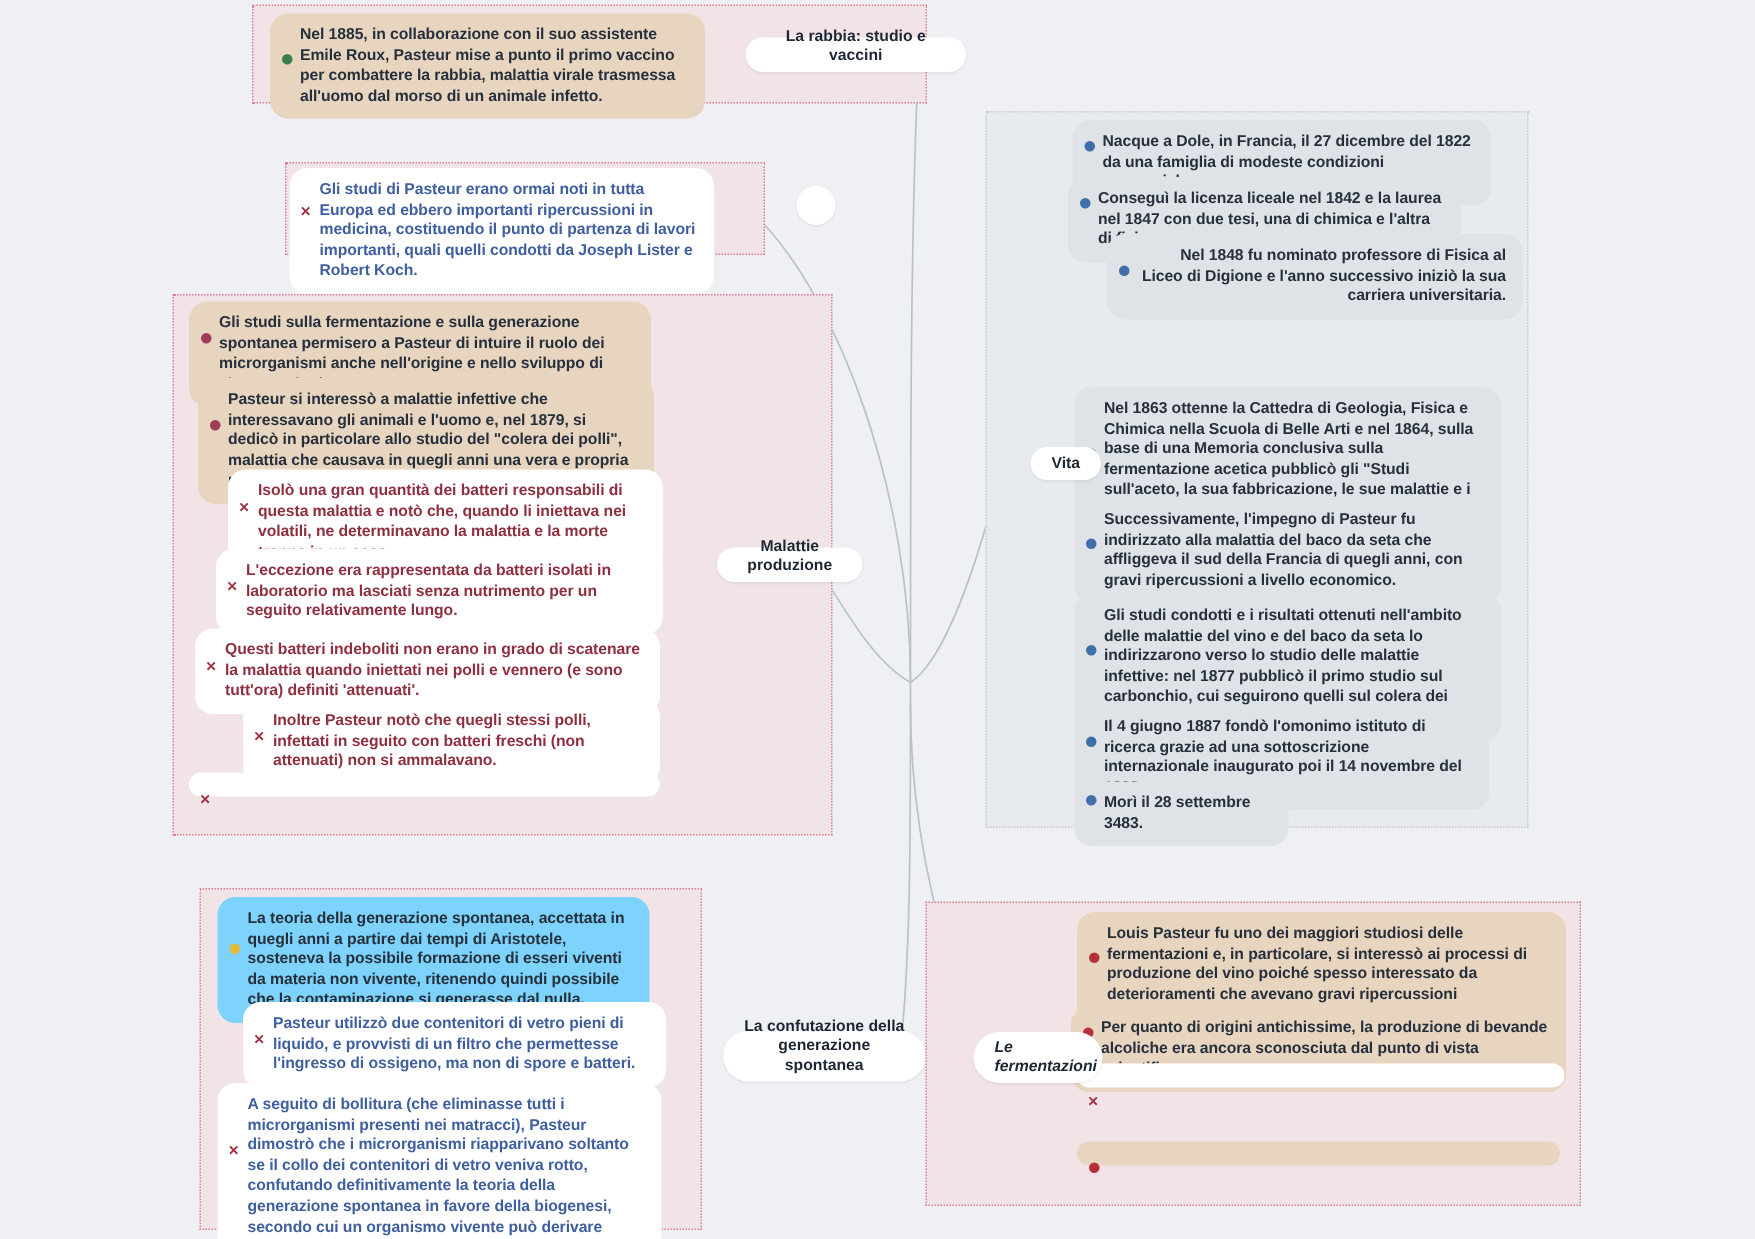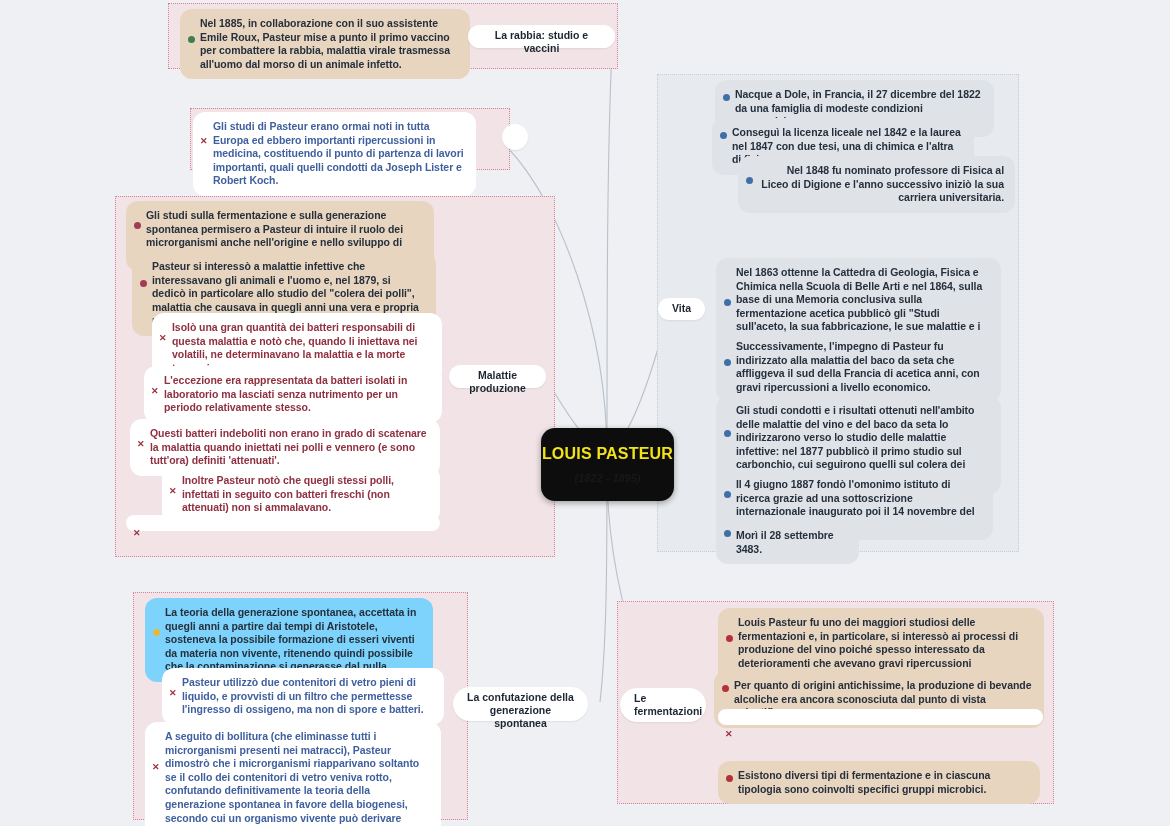--- a/index.html
+++ b/index.html
@@ -41,26 +41,27 @@
   .grey-b{background:#dfe3e8;color:#1c2633;}
   .cream{background:#7dd3fc;color:#26303c;}
   .txt-maroon{color:#8f3040;}
   .txt-blue{color:#3f5f9e;}
   .txt-dark{color:#26303c;}
 
   
   .branch{
     position:absolute;box-sizing:border-box;
     background:#ffffff;border-radius:20px;
-    display:flex;align-items:flex-start;justify-content:center;
+    display:flex;align-items:flex-end;justify-content:center;
     text-align:center;
     font-size:10.5px;line-height:13px;font-weight:bold;
     color:#1d2733;
     padding:4px 10px;
     box-shadow:0 1px 2px rgba(0,0,0,0.07);
+    margin-left:29px;
   }
   .branch.blank{border-radius:50%;}
 
   
   .central{
     position:absolute;
     background:#0d0d0d;
     border-radius:14px;
     display:flex;flex-direction:column;
     align-items:center;justify-content:center;
@@ -122,21 +123,21 @@
     <span>Pasteur si interessò a malattie infettive che interessavano gli animali e l'uomo e, nel 1879, si dedicò in particolare allo studio del "colera dei polli", malattia che causava in quegli anni una vera e propria moria di pollame.</span>
   </div>
 
   <div class="topic white txt-maroon" style="left:152px;top:313px;width:290px;">
     <span class="xmark" style="color:#9e3040;top:21px;">✕</span>
     <span>Isolò una gran quantità dei batteri responsabili di questa malattia e notò che, quando li iniettava nei volatili, ne determinavano la malattia e la morte tranne in un caso.</span>
   </div>
 
   <div class="topic white txt-maroon" style="left:144px;top:366px;width:298px;">
     <span class="xmark" style="color:#9e3040;top:21px;">✕</span>
-    <span>L'eccezione era rappresentata da batteri isolati in laboratorio ma lasciati senza nutrimento per un periodo relativamente stesso.</span>
+    <span>L'eccezione era rappresentata da batteri isolati in laboratorio ma lasciati senza nutrimento per un seguito relativamente lungo.</span>
   </div>
 
   <div class="topic white txt-maroon" style="left:130px;top:419px;width:310px;">
     <span class="xmark" style="color:#9e3040;top:21px;">✕</span>
     <span>Questi batteri indeboliti non erano in grado di scatenare la malattia quando iniettati nei polli e vennero (e sono tutt'ora) definiti 'attenuati'.</span>
   </div>
 
   <div class="topic white txt-maroon" style="left:162px;top:466px;width:278px;">
     <span class="xmark" style="color:#9e3040;top:21px;">✕</span>
     <span>Inoltre Pasteur notò che quegli stessi polli, infettati in seguito con batteri freschi (non attenuati) non si ammalavano.</span>
@@ -168,21 +169,21 @@
   </div>
 
 
   <div class="topic grey-b txt-dark" style="left:716px;top:258px;width:285px;">
     <span class="bullet" style="background:#3f6fa8;top:41px;"></span>
     <span>Nel 1863 ottenne la Cattedra di Geologia, Fisica e Chimica nella Scuola di Belle Arti e nel 1864, sulla base di una Memoria conclusiva sulla fermentazione acetica pubblicò gli "Studi sull'aceto, la sua fabbricazione, le sue malattie e i mezzi per prevenirle".</span>
   </div>
 
   <div class="topic grey-b txt-dark" style="left:716px;top:332px;width:285px;">
     <span class="bullet" style="background:#3f6fa8;top:27px;"></span>
-    <span>Successivamente, l'impegno di Pasteur fu indirizzato alla malattia del baco da seta che affliggeva il sud della Francia di acetica anni, con gravi ripercussioni a livello economico.</span>
+    <span>Successivamente, l'impegno di Pasteur fu indirizzato alla malattia del baco da seta che affliggeva il sud della Francia di quegli anni, con gravi ripercussioni a livello economico.</span>
   </div>
 
   <div class="topic grey-b txt-dark" style="left:716px;top:396px;width:285px;">
     <span class="bullet" style="background:#3f6fa8;top:34px;"></span>
     <span>Gli studi condotti e i risultati ottenuti nell'ambito delle malattie del vino e del baco da seta lo indirizzarono verso lo studio delle malattie infettive: nel 1877 pubblicò il primo studio sul carbonchio, cui seguirono quelli sul colera dei polli.</span>
   </div>
 
   <div class="topic grey-b txt-dark" style="left:716px;top:470px;width:277px;">
     <span class="bullet" style="background:#3f6fa8;top:21px;"></span>
     <span>Il 4 giugno 1887 fondò l'omonimo istituto di ricerca grazie ad una sottoscrizione internazionale inaugurato poi il 14 novembre del 1888.</span>
@@ -229,25 +230,20 @@
     <span class="bullet" style="background:#b5303a;top:14px;"></span>
     <span>Per quanto di origini antichissime, la produzione di bevande alcoliche era ancora sconosciuta dal punto di vista scientifico.</span>
   </div>
 
   <div class="topic white txt-blue" style="left:718px;top:709px;width:325px;">
     <span class="xmark" style="color:#9e3040;top:21px;">✕</span>
   </div>
 
   <div class="topic tan txt-dark" style="left:718px;top:761px;width:322px;">
     <span class="bullet" style="background:#b5303a;top:14px;"></span>
-    <span>Esistono diversi tipi di fermentazione e in ciascuna tipologia sono coinvolti specifici gruppi microbici.</span>
-  </div>
-
-  <div class="branch" style="left:620px;top:688px;width:86px;height:34px;justify-content:flex-start;text-align:left;padding-left:14px;">
+  </div>
+
+  <div class="branch" style="left:620px;top:688px;width:86px;height:34px;justify-content:flex-start;text-align:left;padding-left:14px;font-style:italic;">
     <span>Le fermentazioni</span>
   </div>
 
-  <div class="central" style="left:541px;top:428px;width:133px;height:73px;">
-    <span class="title">LOUIS PASTEUR</span>
-    <span class="sub">(1822 - 1895)</span>
-  </div>
 
 </div>
 
 </body></html>

